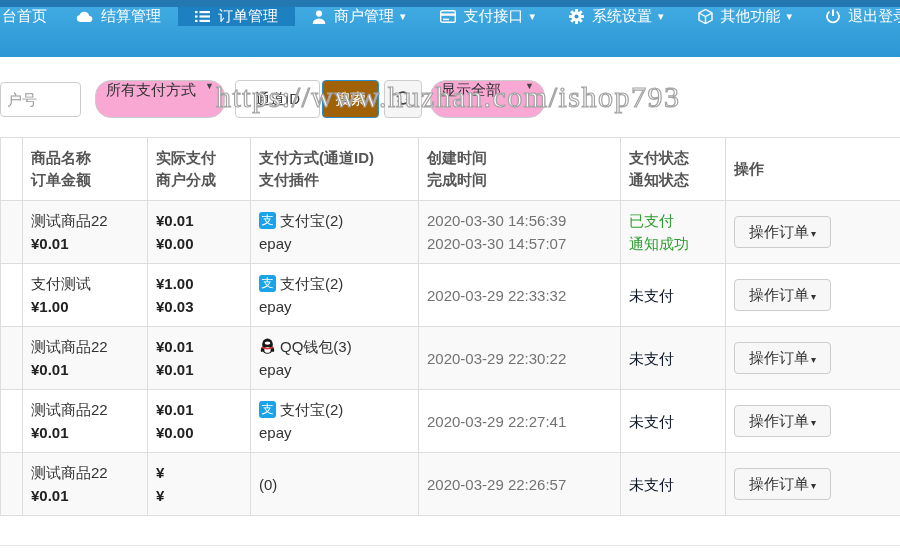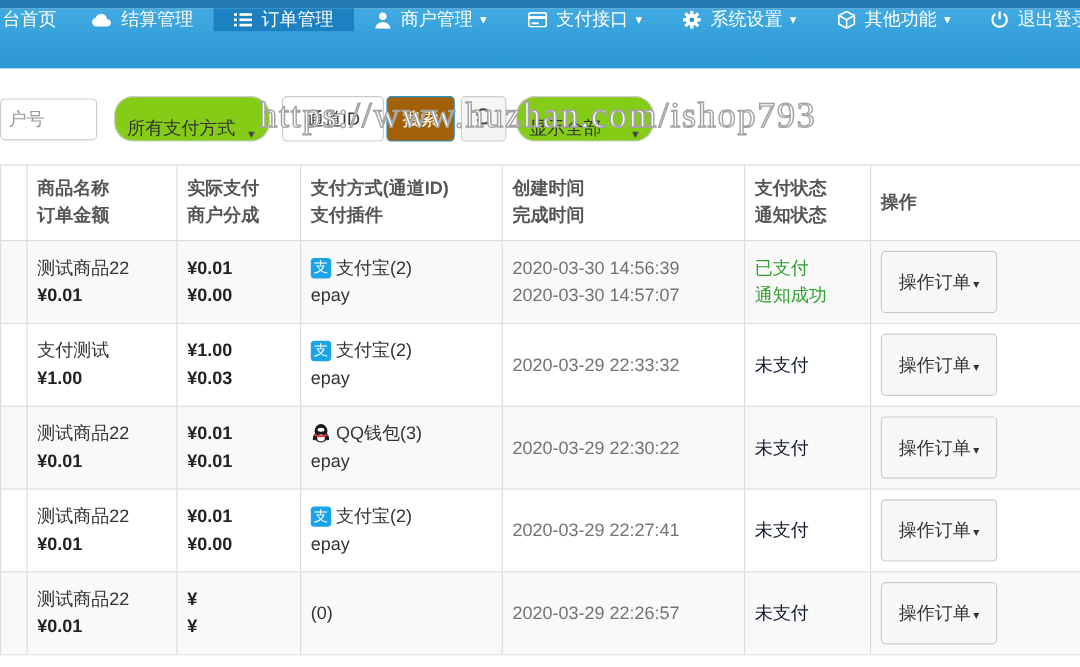--- a/index.html
+++ b/index.html
@@ -17,22 +17,22 @@
   .nav-item.active { background:#1d80c1; }
   .nav-item svg { display:block; }
   .nav-caret { font-size:11px; margin-left:-2px; }
 
   
   .toolbar { position:relative; margin-top:23px; height:38px;
              display:flex; align-items:center; }
   .txt-input { width:81px; height:35px; border:1px solid #ccc; border-radius:4px;
                padding:0 6px; font-size:15px; color:#555; }
   .txt-input::placeholder { color:#999; }
-  .sel { height:38px; border:1px solid #ccc; border-radius:16px; background:#84cc16;
-         display:flex; align-items:flex-end; justify-content:space-between;
+  .sel { height:38px; border:1px solid #ccc; border-radius:16px; background:#f9a8d4;
+         display:flex; align-items:flex-start; justify-content:space-between;
          padding:0 10px; font-size:15px; color:#333; cursor:pointer; }
   .sel .sel-caret { font-size:9px; color:#444; margin-left:8px; }
   #pay-select { width:130px; margin-left:14px; }
   #show-select { width:115px; margin-left:8px; }
   .btn { height:38px; border:1px solid #ccc; border-radius:4px; background:#fff;
          font-size:15px; color:#333; cursor:pointer;
          display:flex; align-items:center; justify-content:center; }
   #channel-btn { width:85px; margin-left:10px; }
   #search-btn { width:57px; margin-left:2px; background:#a16207;
                 border-color:#2a90cc; color:#fff; }
@@ -54,21 +54,21 @@
   .orders tr.odd td { background:#f9f9f9; }
   .amount { font-weight:bold; color:#222; }
   .ts { color:#737373; }
   .st-paid { color:#2e9e2e; }
   .st-unpaid { color:#0f172a; }
   .pm-line { display:flex; align-items:center; gap:4px; }
   .alipay-badge { width:17px; height:17px; background:#1ba3ea; border-radius:3px;
                   color:#fff; font-size:12px; line-height:17px; text-align:center;
                   display:inline-block; flex:0 0 auto; }
   .qq-badge { width:17px; height:17px; display:inline-block; flex:0 0 auto; }
-  .action-btn { width:97px; height:52px; background:#f7f7f7; border:1px solid #ccc;
+  .action-btn { width:97px; height:32px; background:#f7f7f7; border:1px solid #ccc;
                 border-radius:4px; font-size:15px; color:#333; cursor:pointer; }
   .action-btn .nav-caret { font-size:10px; color:#333; }
 
   .footer-line { position:absolute; left:0; width:900px; top:545px;
                  border-top:1px solid #e8e8e8; }
 </style>
 </head>
 <body>
 
 <div class="navbar">

